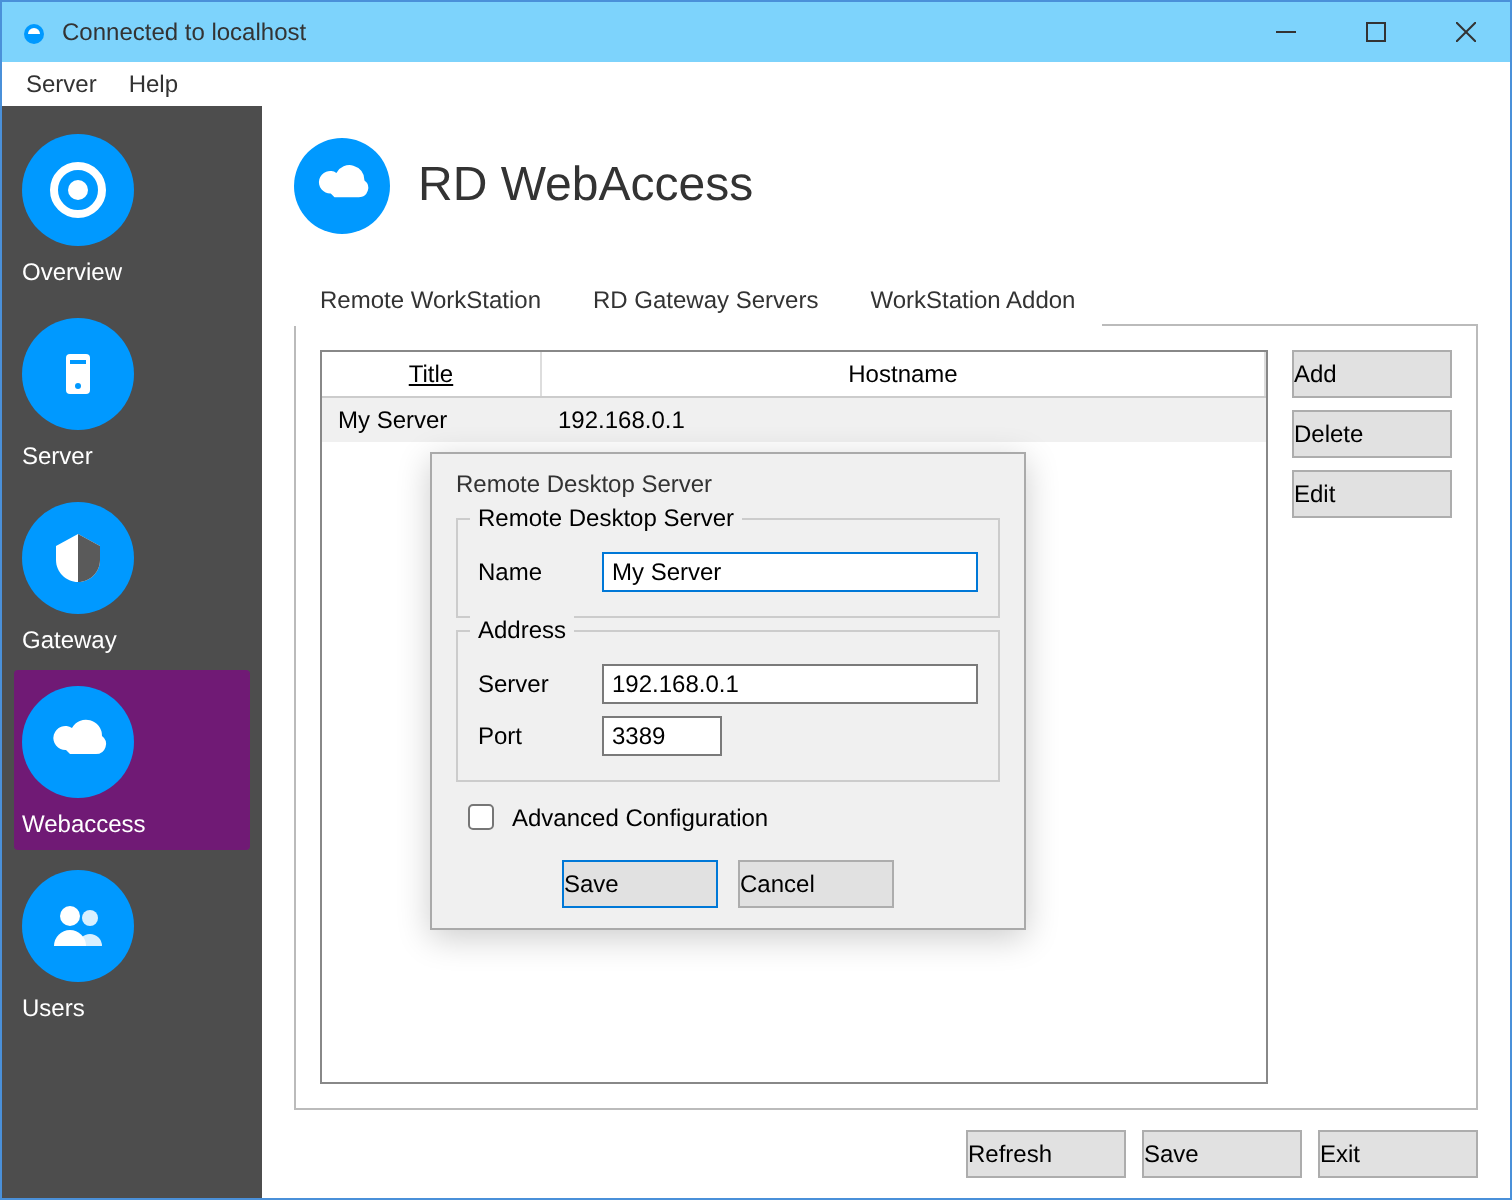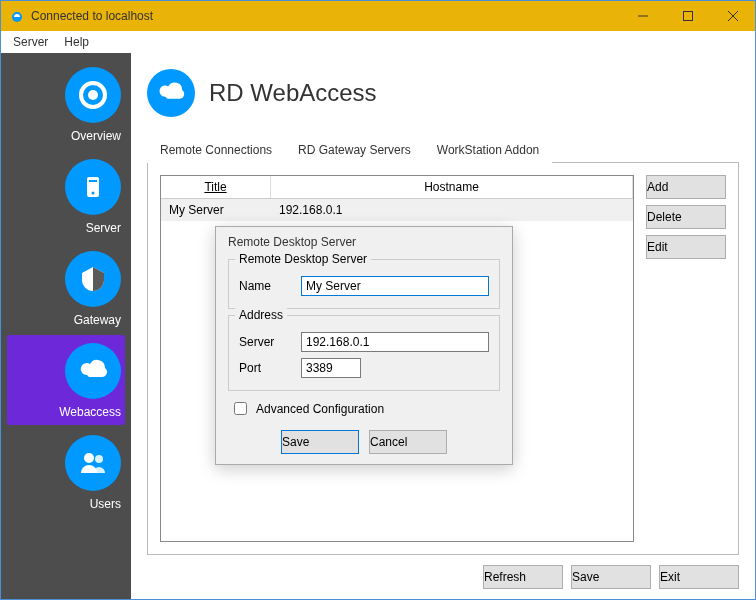--- a/index.html
+++ b/index.html
@@ -1,36 +1,36 @@
 <!DOCTYPE html>
 <html><head>
 <meta charset="utf-8">
 <style>
   * { box-sizing: border-box; font-family: "Segoe UI", Tahoma, sans-serif; }
   body { margin: 0; background: #fff; width: 756px; height: 600px; overflow: hidden; border: 1px solid #4a90d9; }
   
   
-  .titlebar { height: 30px; display: flex; align-items: center; padding: 0 0 0 8px; background: #eab308; }
+  .titlebar { height: 30px; display: flex; align-items: center; padding: 0 0 0 8px; background: #7dd3fc; }
   .titlebar .app-icon { width: 16px; height: 16px; margin-right: 6px; }
   .titlebar .title-text { font-size: 12px; color: #333; flex: 0 0 auto; }
   .titlebar .spacer { flex: 1; }
   .titlebar .winbtn { width: 45px; height: 30px; display: flex; align-items: center; justify-content: center; color: #333; }
   .titlebar .winbtn svg { width: 10px; height: 10px; }
   
   
   .menubar { height: 22px; display: flex; align-items: center; padding: 0 4px; font-size: 12px; color: #333; }
   .menubar .menu-item { padding: 2px 8px; }
   
   
   .main { display: flex; height: calc(600px - 30px - 22px - 2px); }
   
   
   .sidebar { width: 130px; background: #4d4d4d; padding: 6px; display: flex; flex-direction: column; gap: 2px; }
-  .sidebar-item { display: flex; flex-direction: column; align-items: flex-end; padding: 8px 4px 6px 4px; color: #fff; font-size: 12px; cursor: pointer; border-radius: 2px; }
-  .sidebar-item.active { background: #6d28d9; }
+  .sidebar-item { display: flex; flex-direction: column; align-items: flex-start; padding: 8px 4px 6px 4px; color: #fff; font-size: 12px; cursor: pointer; border-radius: 2px; }
+  .sidebar-item.active { background: #701a75; }
   .sidebar-item .icon-wrap { width: 56px; height: 56px; border-radius: 50%; background: #0099ff; display: flex; align-items: center; justify-content: center; margin-bottom: 6px; }
   .sidebar-item .label { color: #fff; }
   
   
   .content { flex: 1; background: #fff; padding: 16px 16px 10px 16px; position: relative; display: flex; flex-direction: column; }
   .page-header { display: flex; align-items: center; gap: 14px; margin-bottom: 18px; }
   .page-header .big-icon { width: 48px; height: 48px; border-radius: 50%; background: #0099ff; display: flex; align-items: center; justify-content: center; }
   .page-title { font-size: 24px; color: #333; }
   
   
@@ -170,21 +170,21 @@
     <div class="page-header">
       <div class="big-icon">
         <svg width="30" height="30" viewBox="0 0 32 32">
             <path d="M10 20 a6 6 0 1 1 3 -11 a8 8 0 0 1 15 4 a5 5 0 0 1 -3 9 h-13 z" fill="#fff"></path>
           </svg>
       </div>
       <div class="page-title">RD WebAccess</div>
     </div>
 
     <div class="tabs">
-      <div class="tab">Remote Connections</div>
+      <div class="tab">Remote WorkStation</div>
       <div class="tab">RD Gateway Servers</div>
       <div class="tab">WorkStation Addon</div>
     </div>
 
     <div class="tabpanel">
       <div class="table-wrap">
         <div class="table-head">
           <div class="th title-col">Title</div>
           <div class="th host-col">Hostname</div>
         </div>

